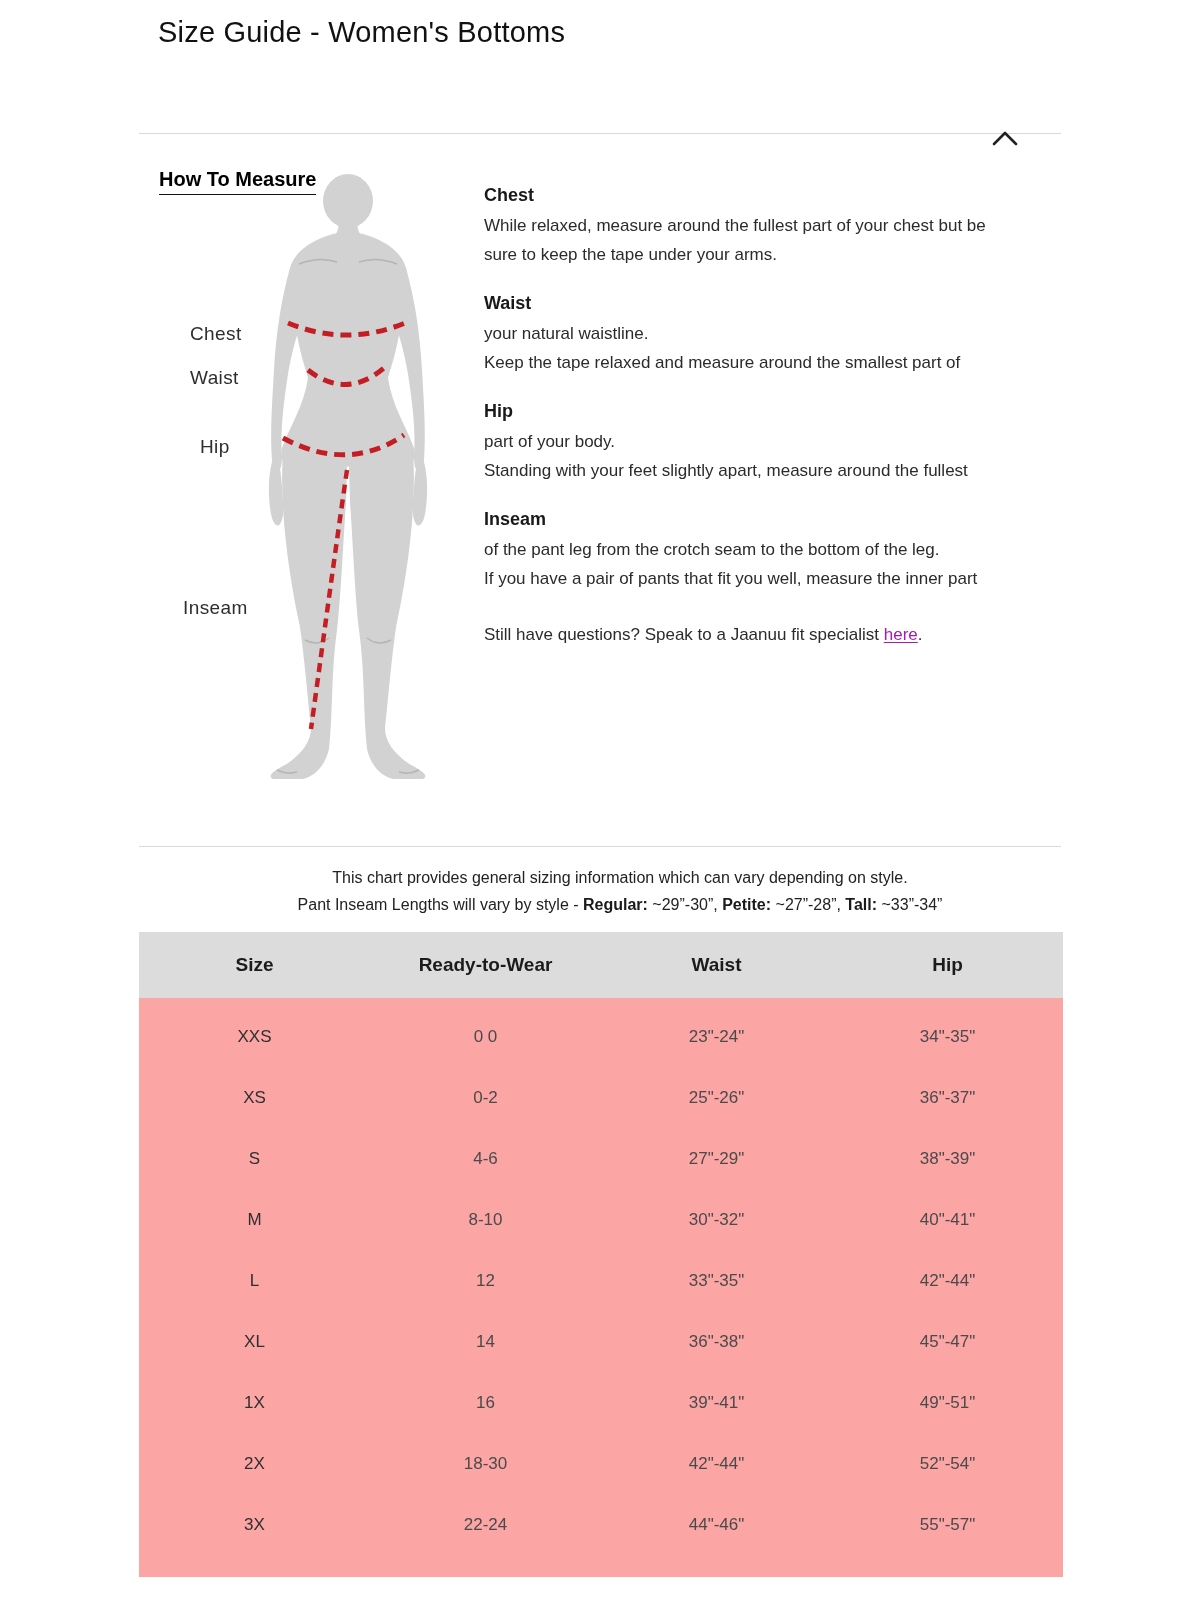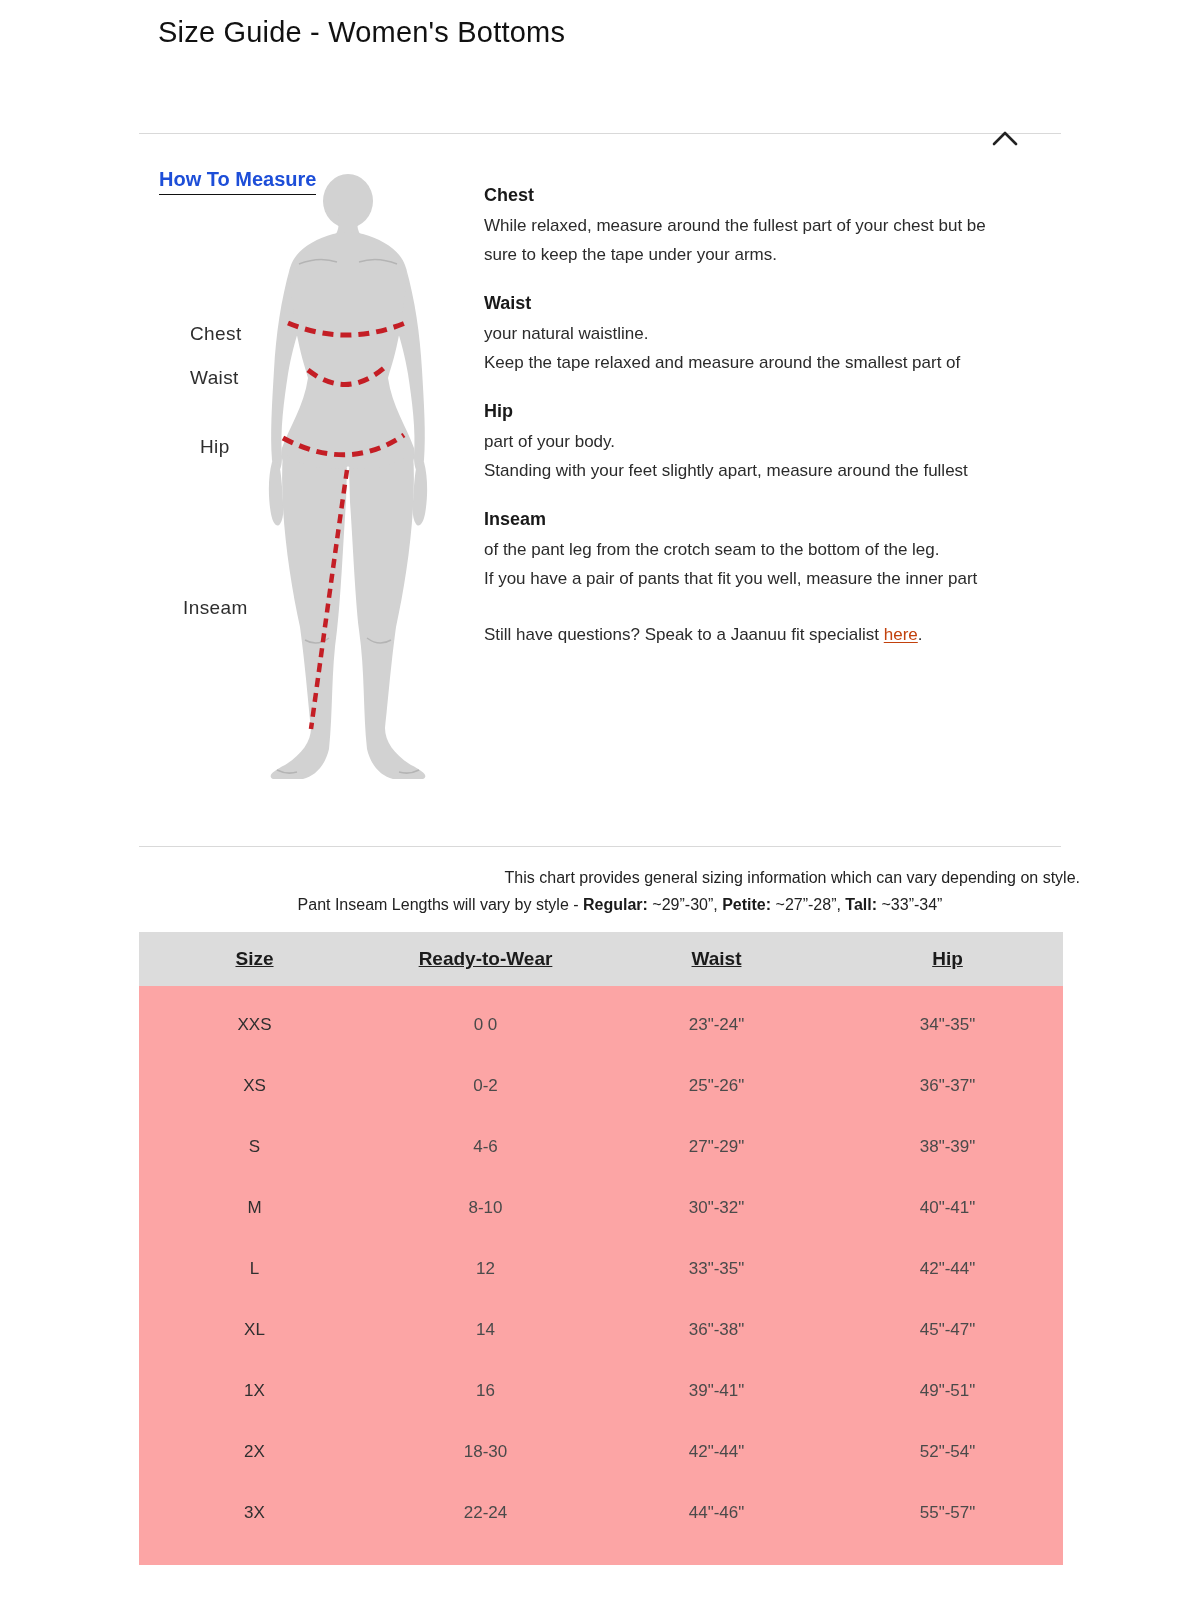--- a/index.html
+++ b/index.html
@@ -9,52 +9,52 @@
   }
   .page-title{
     position:absolute;left:158px;top:16px;margin:0;
     font-size:29px;font-weight:400;letter-spacing:0.2px;color:#111;
   }
   .divider{position:absolute;left:139px;width:922px;height:1px;background:#d9d9d9;}
   .divider.d1{top:133px;}
   .divider.d2{top:846px;}
   .htm-heading{
     position:absolute;left:159px;top:168px;
-    font-size:20px;font-weight:600;color:#1d4ed8;text-decoration:none;
+    font-size:20px;font-weight:600;color:#000000;text-decoration:none;
     border-bottom:1.5px solid #111;padding-bottom:3px;cursor:pointer;
   }
   .chevron{position:absolute;left:991px;top:130px;width:28px;height:17px;cursor:pointer;}
   
   .figure-wrap{position:absolute;left:263px;top:172px;width:170px;height:608px;}
   .fig-label{
     position:absolute;font-size:19px;font-weight:400;letter-spacing:0.4px;color:#2e2e2e;
   }
   .fl-chest{left:190px;top:323px;}
   .fl-waist{left:190px;top:367px;}
   .fl-hip{left:200px;top:436px;}
   .fl-inseam{left:183px;top:597px;}
   
   .m-sec{position:absolute;left:484px;width:545px;}
   .m-sec h3{margin:0 0 5px 0;font-size:18px;font-weight:700;color:#191919;}
   .m-sec .line{font-size:17px;line-height:29px;color:#2b2b2b;}
   .sec0{top:185px;} .sec1{top:293px;} .sec2{top:401px;} .sec3{top:509px;}
   .questions{
     position:absolute;left:484px;top:625px;font-size:17px;color:#2b2b2b;
   }
-  .questions a{color:#c2410c;text-decoration:underline;text-underline-offset:2px;cursor:pointer;text-align:right;}
+  .questions a{color:#a21caf;text-decoration:underline;text-underline-offset:2px;cursor:pointer;text-align:right;}
   
   .note{position:absolute;left:160px;width:920px;text-align:center;color:#222;}
-  .note1{top:869px;font-size:16px;text-align:right;}
+  .note1{top:869px;font-size:16px;}
   .note2{top:896px;font-size:16px;}
   .note2 b{font-weight:700;color:#1a1a1a;}
   
   .size-table{position:absolute;left:139px;top:932px;width:924px;}
   .t-head{
-    display:grid;grid-template-columns:25% 25% 25% 25%;height:54px;
-    background:#dcdcdc;align-items:center;text-decoration:underline;
+    display:grid;grid-template-columns:25% 25% 25% 25%;height:66px;
+    background:#dcdcdc;align-items:center;
   }
   .t-hcell{text-align:center;font-size:19px;font-weight:700;color:#1b1b1b;}
   .t-body{background:#fca5a5;padding:8px 0 22px 0;}
   .t-row{display:grid;grid-template-columns:25% 25% 25% 25%;height:61px;align-items:center;}
   .t-cell{text-align:center;font-size:17px;color:#4a4a4a;}
   .t-cell.size{color:#2f2f2f;}
 </style>
 </head>
 <body>
 

